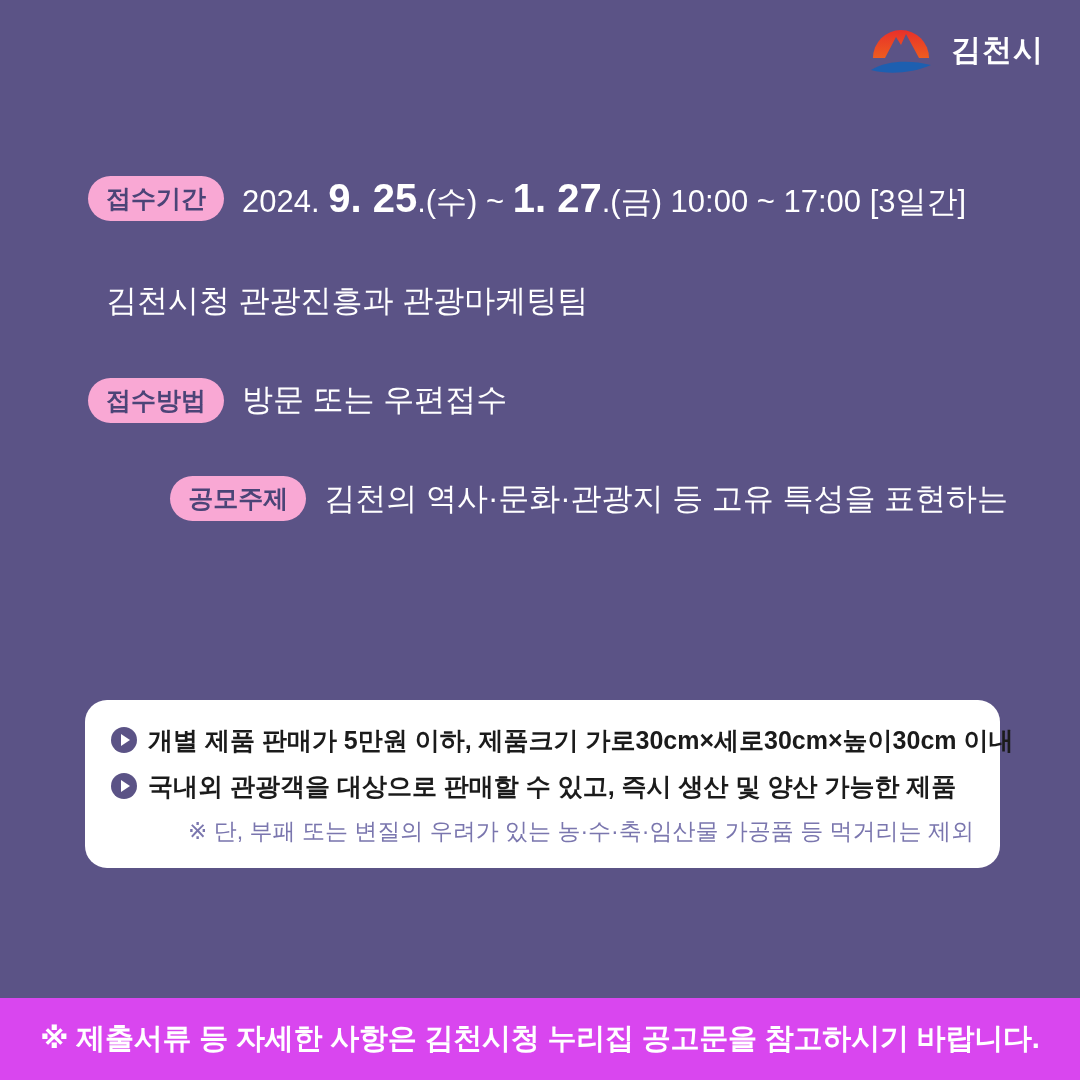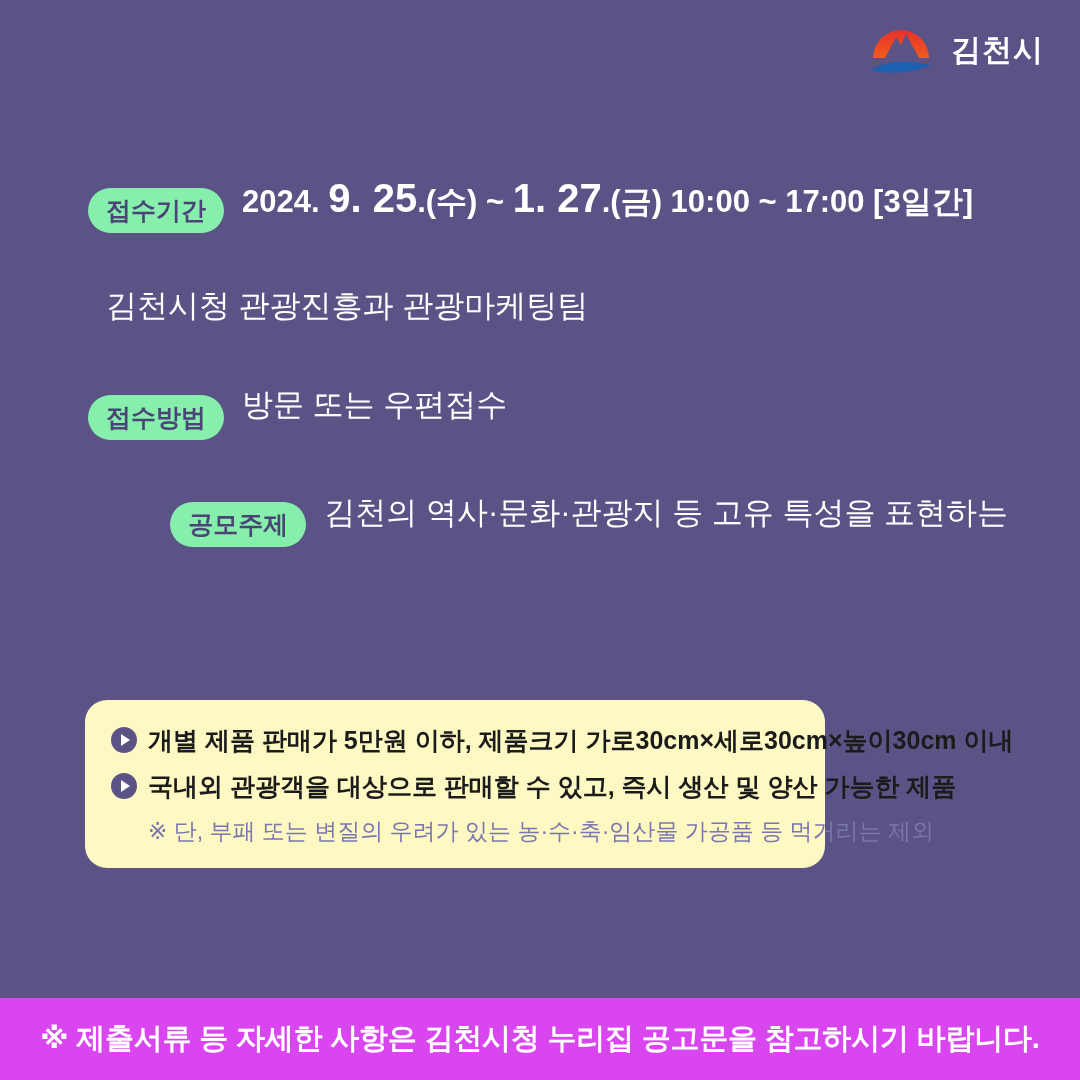--- a/index.html
+++ b/index.html
@@ -62,28 +62,28 @@
     align-items: flex-start;
     margin-bottom: 46px;
   }
   .row:last-child { margin-bottom: 0; justify-content: flex-end; }
 
   .badge {
     flex: 0 0 auto;
     width: 136px;
     height: 45px;
     border-radius: 23px;
-    background: #86efac;
+    background: #f9a8d4;
     color: #4b4477;
     font-size: 25px;
     font-weight: bold;
     display: flex;
     align-items: center;
     justify-content: center;
-    margin-top: 16px;
+    margin-top: 4px;
     white-space: nowrap;
   }
   .badge.spaced {
     letter-spacing: 9px;
     text-indent: 9px;
   }
 
   .row-body {
     margin-left: 18px;
     padding-top: 0;
@@ -95,30 +95,30 @@
     white-space: nowrap;
     font-weight: 500;
   }
   .line.dense { line-height: 54px; }
 
   .big {
     font-size: 40px;
     font-weight: bold;
     letter-spacing: 0px;
   }
-  .reg { font-weight: 700; }
+  .reg { font-weight: 400; }
 
   
   .card {
     position: absolute;
     left: 85px;
     top: 700px;
-    width: 740px;
+    width: 915px;
     height: 168px;
-    background: #fef9c3;
+    background: #ffffff;
     border-radius: 22px;
     padding: 24px 26px 20px 26px;
   }
   .bullet-row {
     display: flex;
     align-items: flex-start;
     margin-bottom: 14px;
   }
   .bullet-row:last-of-type { margin-bottom: 0; }
   .bullet-icon {
@@ -149,20 +149,21 @@
     white-space: nowrap;
   }
   .note {
     font-size: 23px;
     line-height: 30px;
     color: #7a76ae;
     margin-left: 37px;
     margin-top: 6px;
     white-space: nowrap;
     font-weight: 500;
+    text-align: right;
   }
 
   
   .footer {
     position: absolute;
     left: 0;
     bottom: 0;
     width: 1080px;
     height: 82px;
     background: #d946ef;

